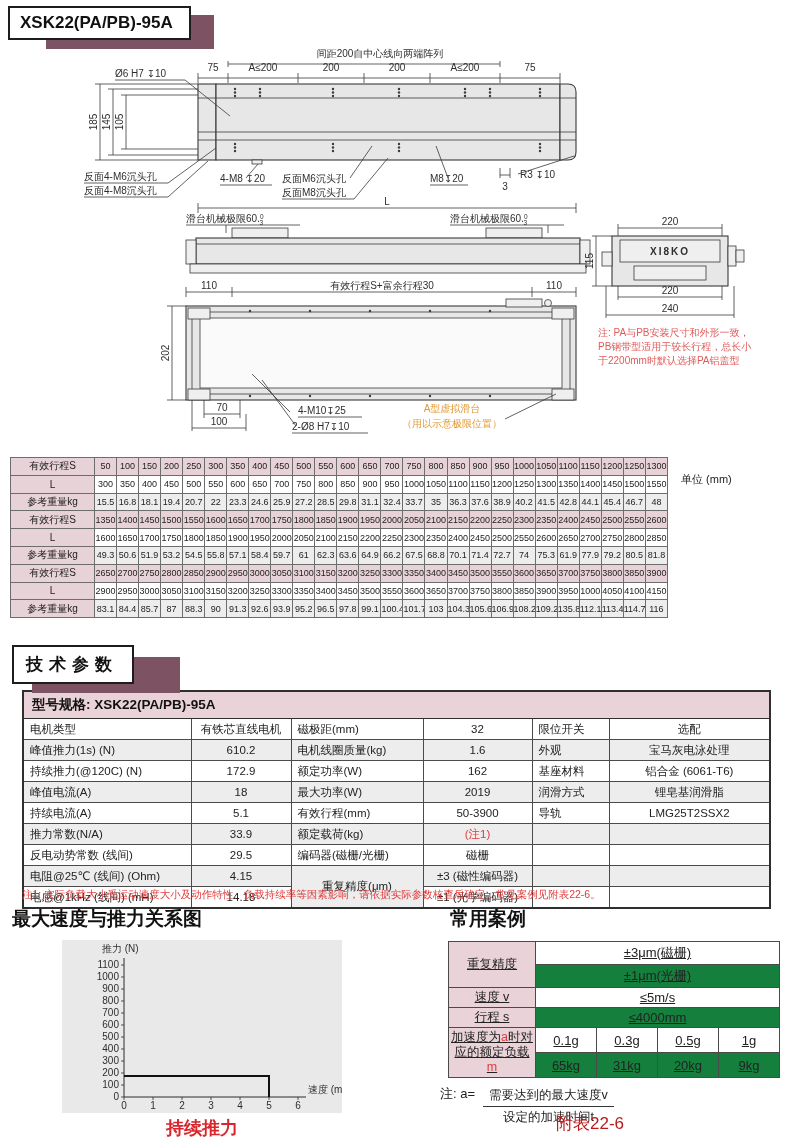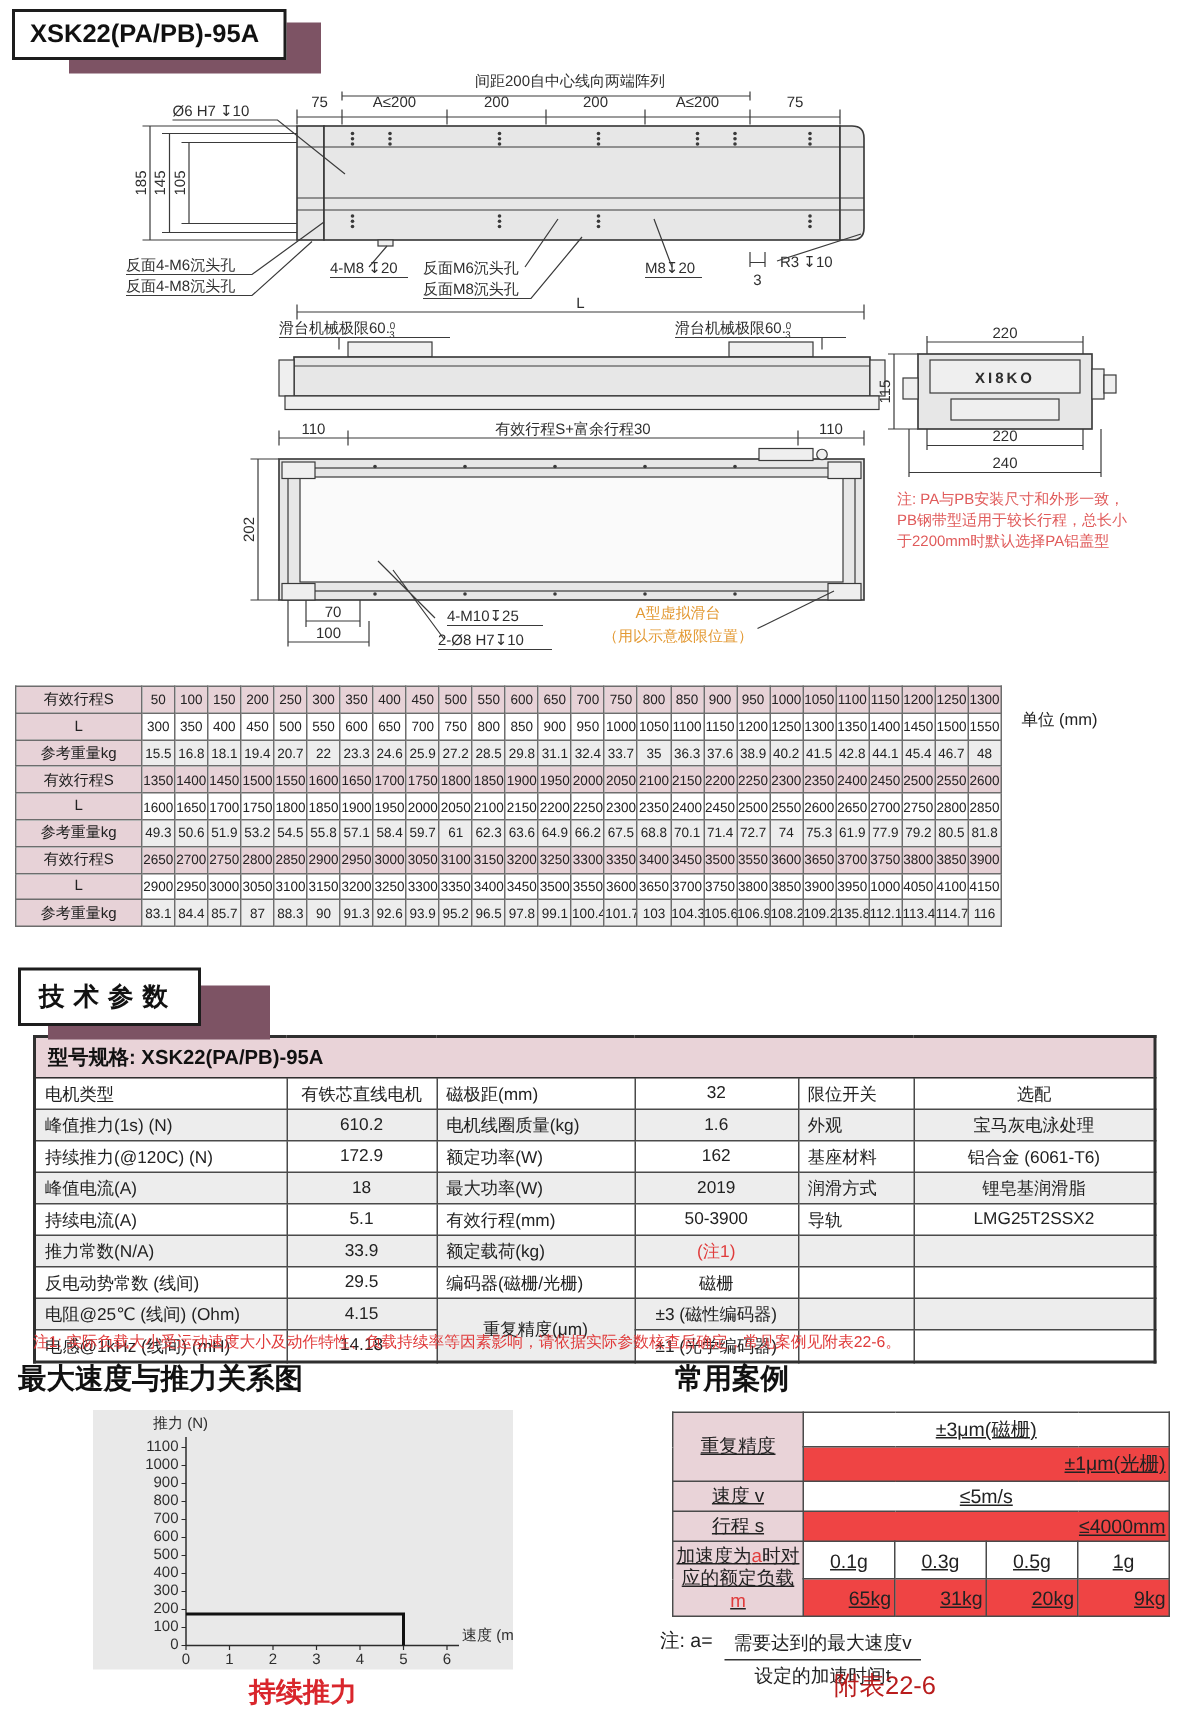--- a/index.html
+++ b/index.html
@@ -59,21 +59,21 @@
   #chart-title{position:absolute;left:12px;top:906px;font-size:19px;font-weight:bold;color:#111;}
   #chart-panel{position:absolute;left:62px;top:940px;width:280px;height:173px;background:#e9e9e9;}
   #chart-footer{position:absolute;left:62px;top:1116px;width:280px;text-align:center;
     font-size:18px;font-weight:bold;color:#d9262c;}
 
   #cases-title{position:absolute;left:450px;top:906px;font-size:19px;font-weight:bold;color:#111;}
   #cases-table{position:absolute;left:448px;top:941px;width:331px;border-collapse:collapse;
     table-layout:fixed;font-size:13px;border:1.5px solid #2f2f2f;text-decoration:underline;}
   #cases-table th,#cases-table td{border:1px solid #4a4a4a;text-align:center;padding:2px 2px;}
   #cases-table th{background:#e9d3d8;font-weight:normal;font-size:12.5px;line-height:1.2;}
-  #cases-table tr.alt td{background:#ef4444;text-align:right;}
+  #cases-table tr.alt td{background:#15803d;}
   #cases-table .rletter{color:#e03b3b;}
   #cases-note{position:absolute;left:440px;top:1062px;font-size:13px;color:#222;
     display:flex;align-items:center;gap:8px;}
   #cases-note .frac{display:inline-block;text-align:center;font-size:12.5px;}
   #cases-note .frac .num{border-bottom:1.5px solid #333;padding:0 6px 2px 6px;margin-top:25px;}
   #cases-note .frac .den{padding-top:2px;}
   #appendix{position:absolute;left:450px;top:1112px;width:280px;text-align:center;
     font-size:17px;color:#b91c1c;}
 </style>
 </head>

